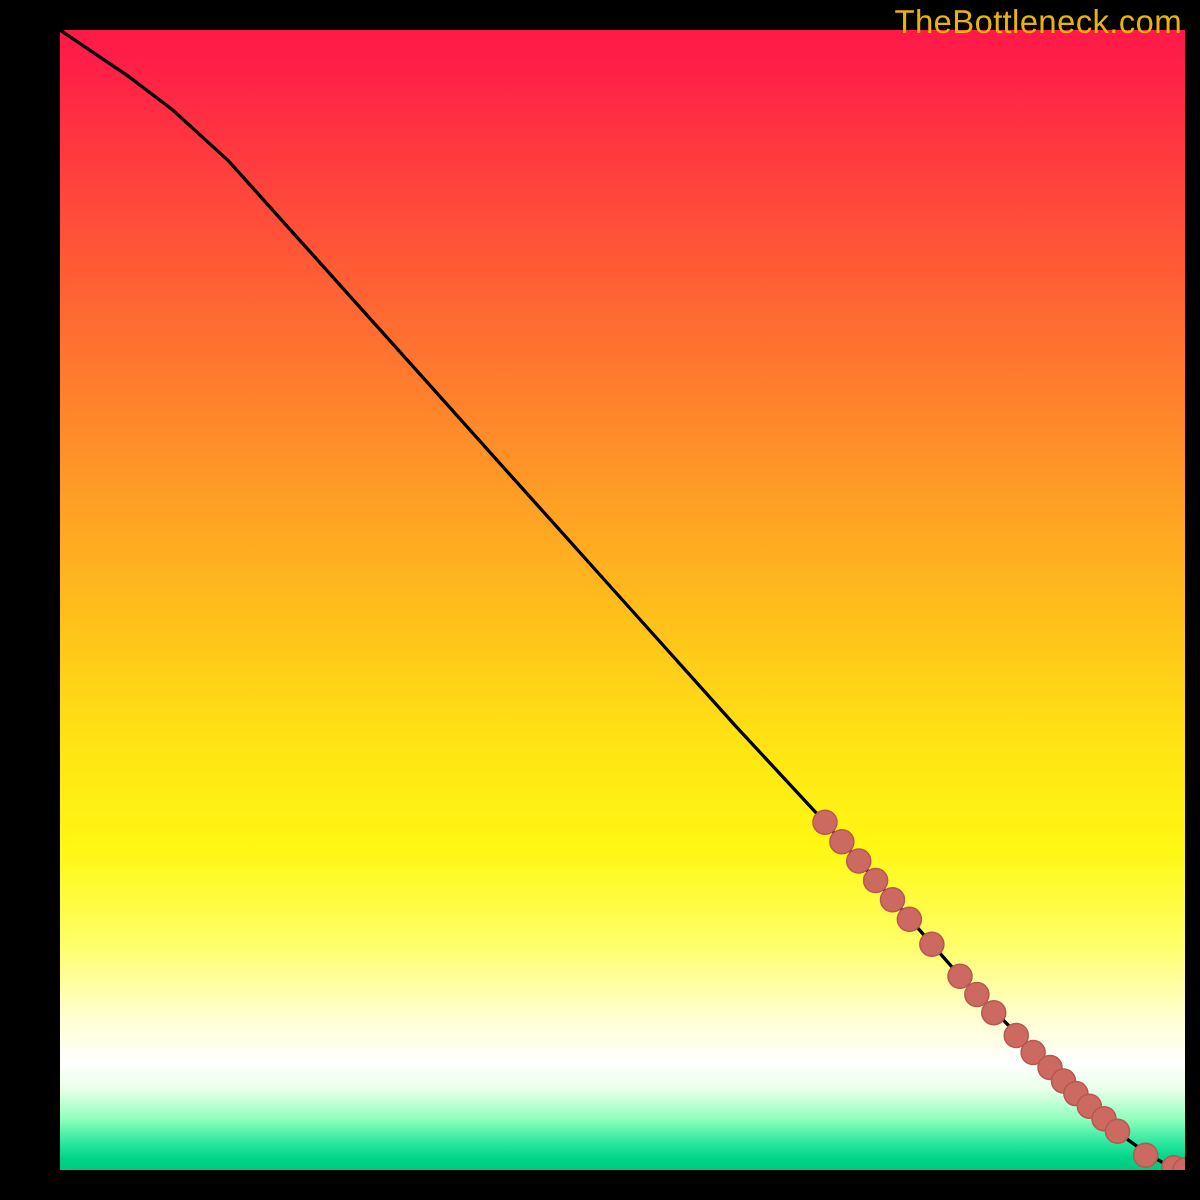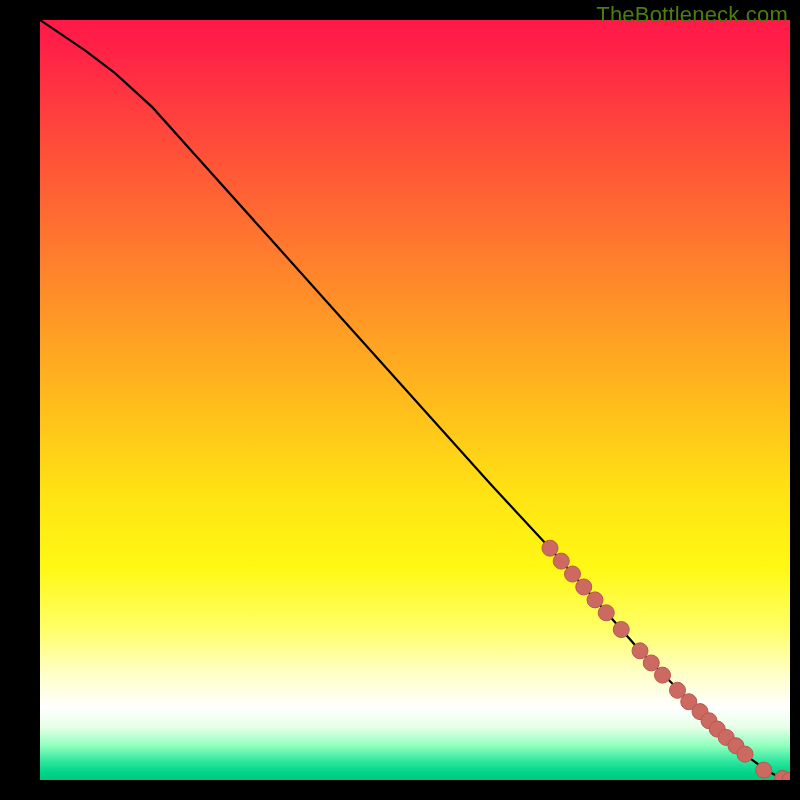--- a/index.html
+++ b/index.html
@@ -20,21 +20,21 @@
     position: absolute;
     left: 40px;
     top: 20px;
     width: 750px;
     height: 760px;
   }
   .watermark {
     position: absolute;
     top: 2px;
     right: 12px;
-    color: #4d7c0f;
+    color: #eab308;
     font-size: 22px;
     font-weight: 500;
     letter-spacing: 0.2px;
   }
   svg { display: block; }
 </style>
 </head>
 <body>
 
 <div class="frame">

